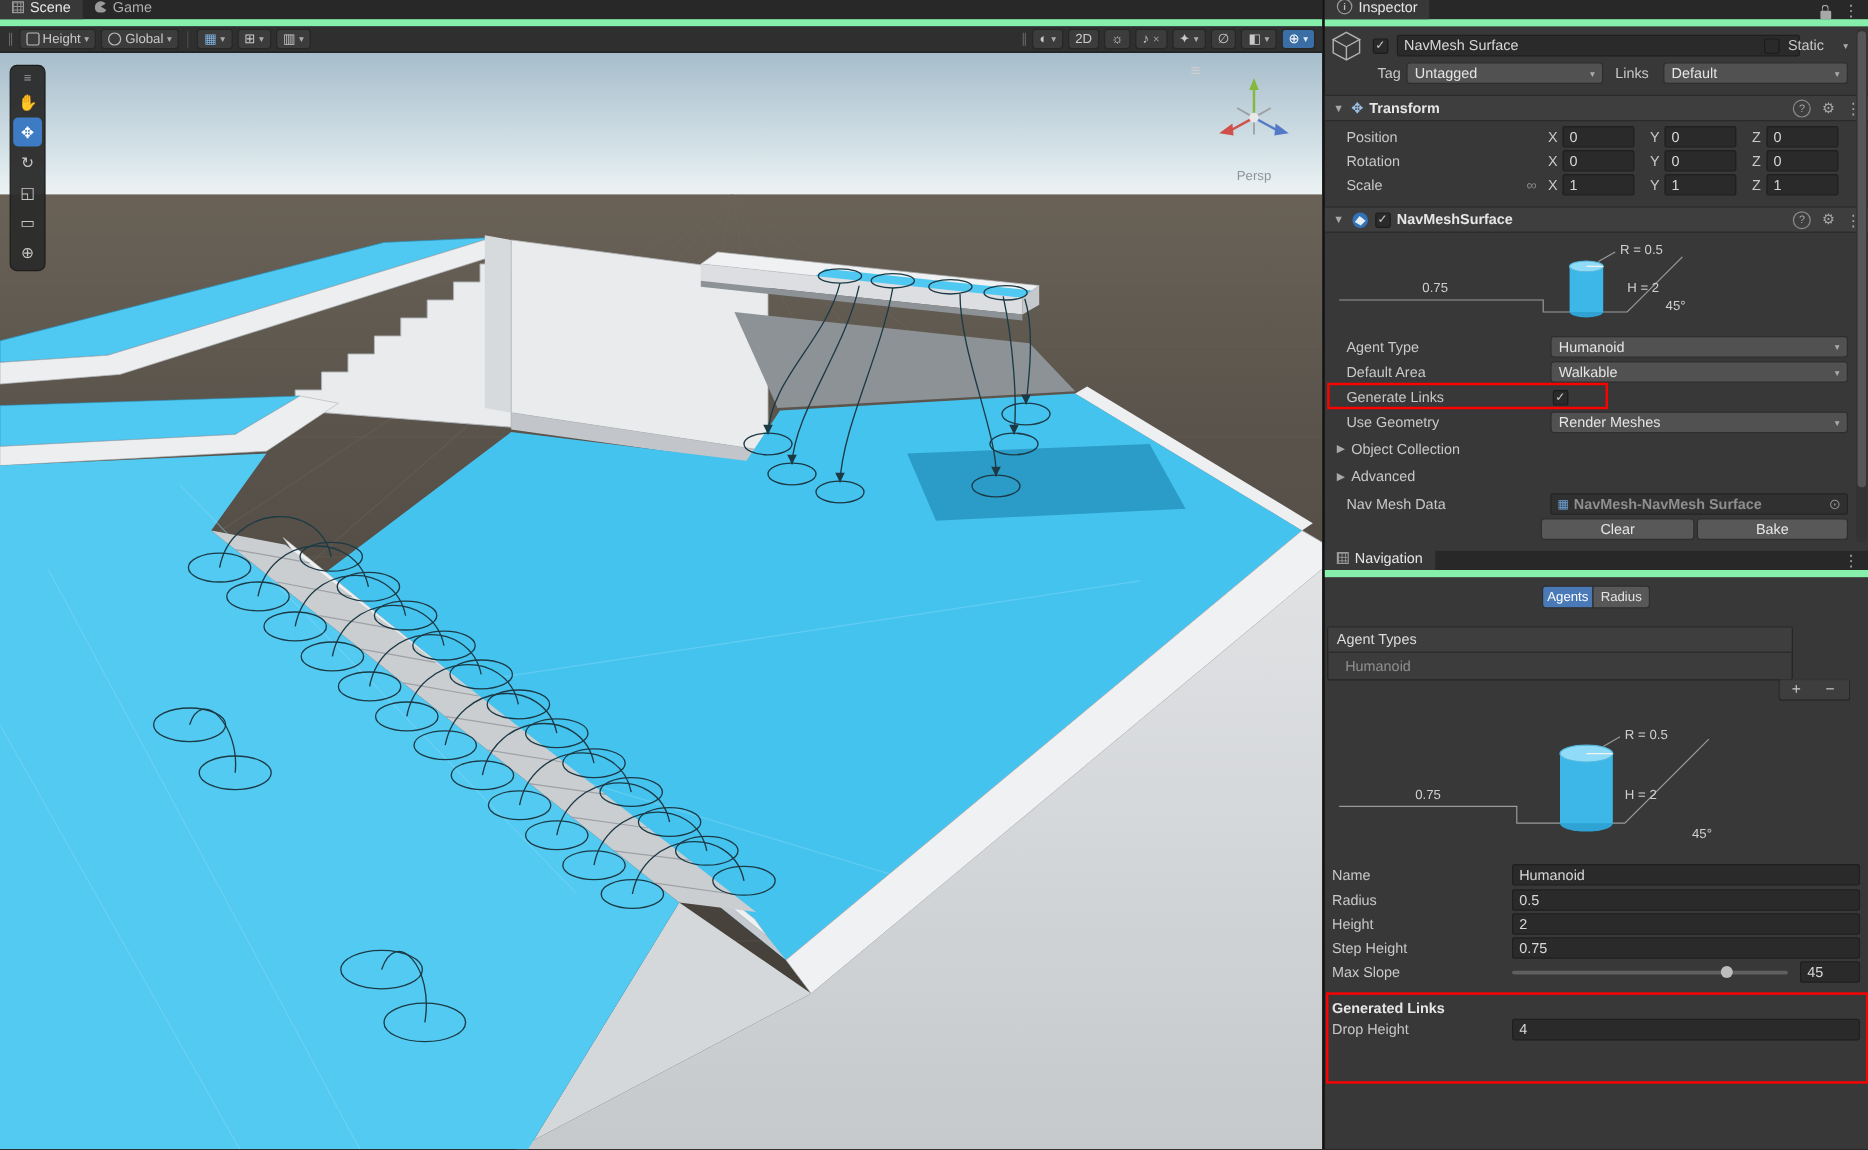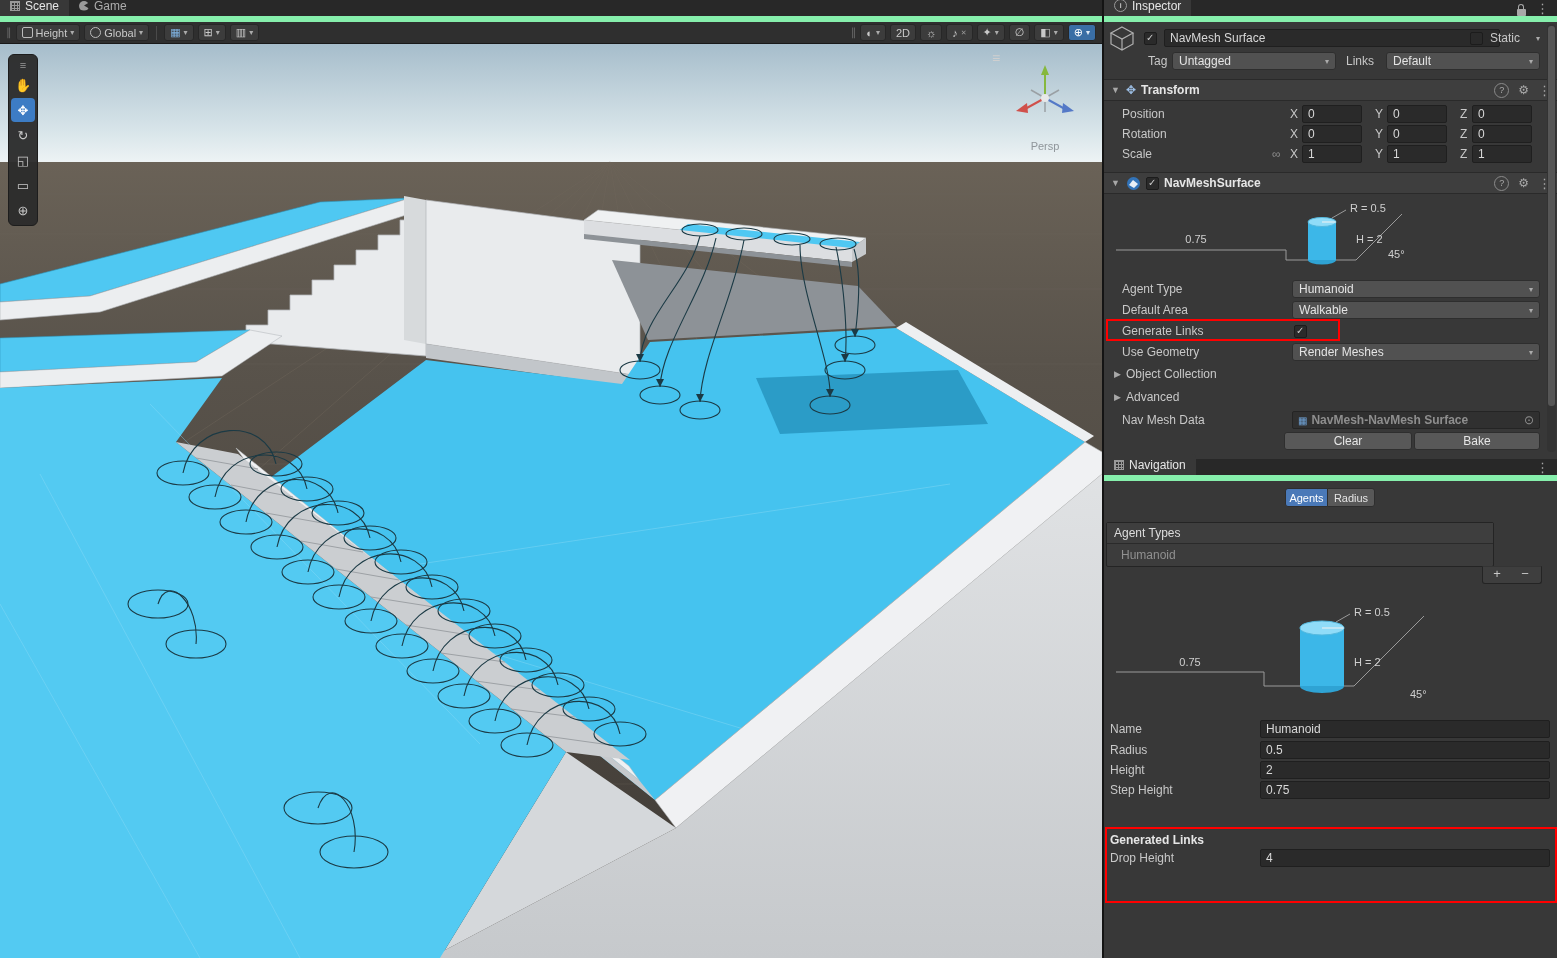--- a/index.html
+++ b/index.html
@@ -541,20 +541,26 @@
       <input class="fld" style="left: 156px; width: 290px;" value="0.5">
     </div>
     <div class="irow" style="top:761px;">
       <span class="lbl" style="left:6px;">Height</span>
       <input class="fld" style="left: 156px; width: 290px;" value="2">
     </div>
     <div class="irow" style="top:781px;">
       <span class="lbl" style="left:6px;">Step Height</span>
       <input class="fld" style="left: 156px; width: 290px;" value="0.75">
     </div>
+    <div class="irow" style="top:801px;">
+      <span class="lbl" style="left:6px;">Max Slope</span>
+      <div class="sl-track" style="left:156px;width:230px;"></div>
+      <div class="sl-thumb" style="left:330px;"></div>
+      <input class="fld" style="left: 396px; width: 50px;" value="45">
+    </div>
 
     <div class="irow" style="top:831px;">
       <span class="lbl bold" style="left:6px;">Generated Links</span>
     </div>
     <div class="irow" style="top:849px;">
       <span class="lbl" style="left:6px;">Drop Height</span>
       <input class="fld" style="left: 156px; width: 290px;" value="4">
     </div>
     <div class="redbox" style="left:1px;top:827px;width:452px;height:76px;"></div>
   </div>

